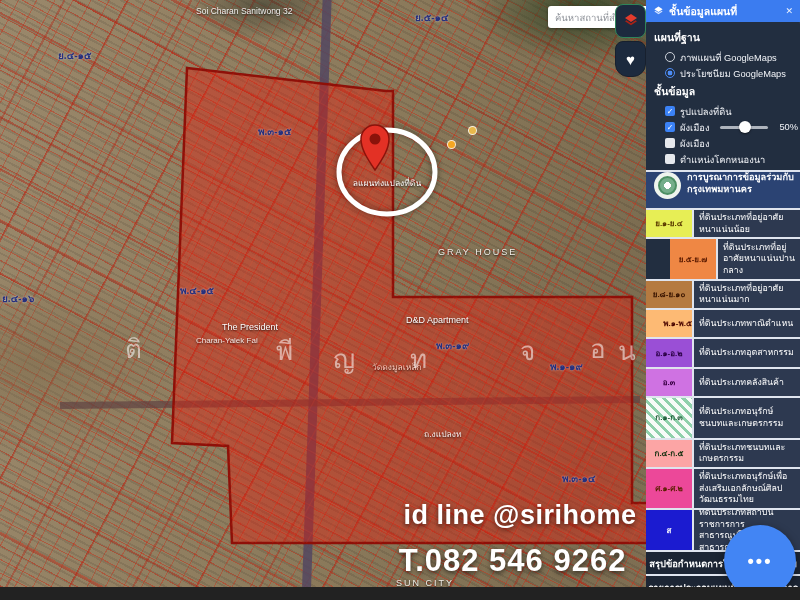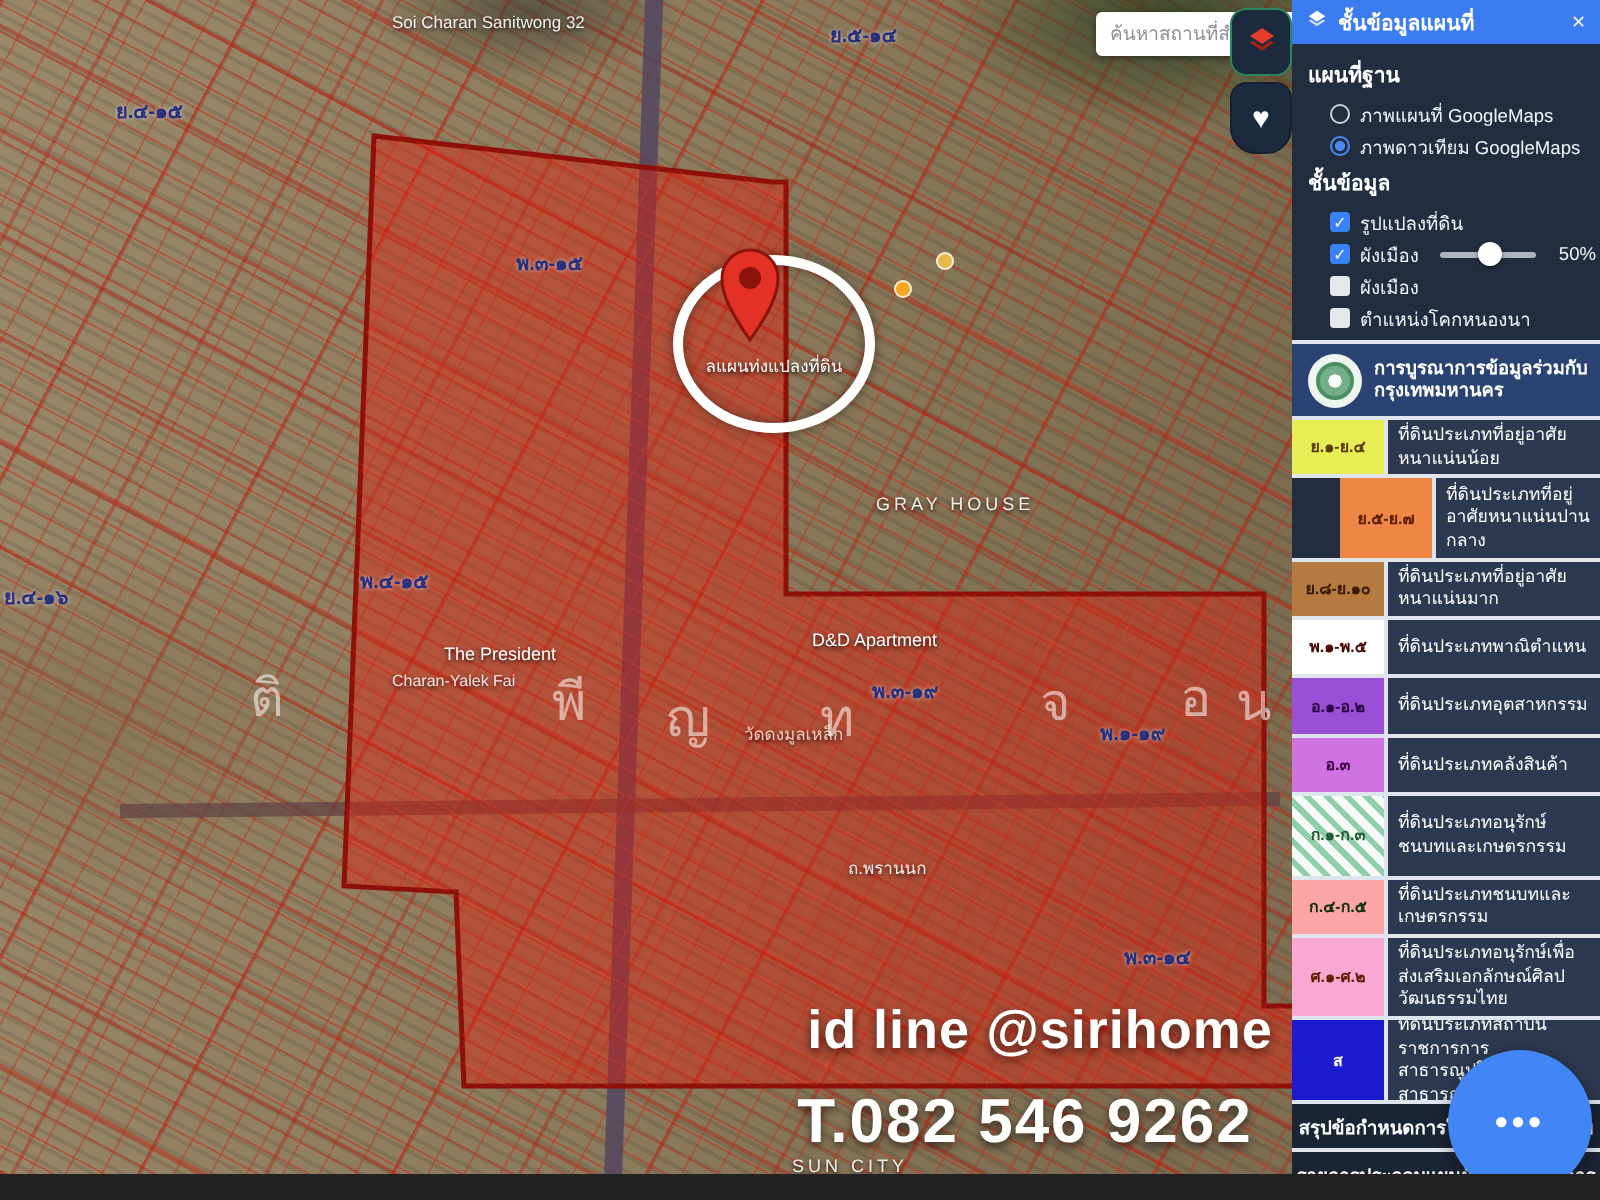--- a/index.html
+++ b/index.html
@@ -75,21 +75,21 @@
   .cb{width:10px;height:10px;border-radius:2px;background:#e6e8ec;flex:0 0 10px;
       display:flex;align-items:center;justify-content:center;font-size:8px;color:#fff;}
   .cb.on{background:#3b82f6;}
   .cb.on::after{content:"✓";}
   .track{position:relative;width:48px;height:3px;background:#aeb4bd;border-radius:2px;
          margin-left:6px;flex:0 0 48px;}
   .knob{position:absolute;left:19px;top:-4.5px;width:12px;height:12px;border-radius:50%;
         background:#fff;box-shadow:0 1px 2px rgba(0,0,0,.5);}
   .pct{margin-left:6px;font-size:9.3px;}
   .banner{flex:0 0 40px;background:#2b4373;border-top:2px solid #dfe4ee;
-          border-bottom:2px solid #dfe4ee;display:flex;align-items:center;gap:6px;
+          border-bottom:2px solid #dfe4ee;display:flex;align-items:flex-start;gap:6px;
           padding:0 4px 0 8px;box-sizing:border-box;}
   .seal{width:27px;height:27px;border-radius:50%;background:#eef4ee;flex:0 0 27px;
         display:flex;align-items:center;justify-content:center;}
   .seal::after{content:"";width:15px;height:15px;border-radius:50%;
         border:2px solid #4c8f63;background:radial-gradient(circle,#fff 0 30%,#74ae8a 32%);}
   .banner-text{font-size:9.2px;font-weight:700;line-height:1.25;}
   .legend{flex:1 1 auto;display:flex;flex-direction:column;overflow:hidden;}
   .lg-row{display:flex;border-bottom:2px solid #dfe4ee;flex:1 1 0;min-height:0;overflow:hidden;}
   .lg-swatch{width:48px;flex:0 0 48px;display:flex;align-items:center;justify-content:center;
              font-size:8px;font-weight:700;border-right:2px solid #dfe4ee;box-sizing:border-box;}
@@ -131,21 +131,21 @@
       </g>
     </svg>
 
     <div id="mapLabels">
         <div class="map-label street" style="left: 196px; top: 6px;">Soi Charan Sanitwong 32</div>
         <div class="map-label place-caps" style="left: 438px; top: 247px;">GRAY HOUSE</div>
         <div class="map-label" style="left: 222px; top: 322px;">The President</div>
         <div class="map-label place-small" style="left: 196px; top: 336px;">Charan-Yalek Fai</div>
         <div class="map-label" style="left: 378px; top: 315px; padding-left: 28px;">D&amp;D Apartment</div>
         <div class="map-label temple" style="left: 372px; top: 360px;">วัดดงมูลเหล็ก</div>
-        <div class="map-label street" style="left: 424px; top: 427px;">ถ.พรานนก</div>
+        <div class="map-label street" style="left: 424px; top: 427px;">ถ.งแปลงท</div>
         <div class="map-label place-caps" style="left: 396px; top: 578px;">SUN CITY</div>
         <div class="zone-label" style="left: 415px; top: 10px;">ย.๕-๑๔</div>
         <div class="zone-label" style="left: 58px; top: 48px;">ย.๔-๑๕</div>
         <div class="zone-label" style="left: 258px; top: 124px;">พ.๓-๑๕</div>
         <div class="zone-label" style="left: 2px; top: 291px;">ย.๔-๑๖</div>
         <div class="zone-label" style="left: 180px; top: 283px;">พ.๔-๑๕</div>
         <div class="zone-label" style="left: 436px; top: 338px;">พ.๓-๑๙</div>
         <div class="zone-label" style="left: 550px; top: 359px;">พ.๑-๑๙</div>
         <div class="zone-label" style="left: 562px; top: 471px;">พ.๓-๑๔</div>
         <div class="wm-letter" style="left: 125px; top: 328px;">ติ</div>
@@ -190,21 +190,21 @@
     </div>
 
     <div class="p-body">
       <div class="p-title">แผนที่ฐาน</div>
       <div class="opt">
         <span class="radio"></span>
         <span>ภาพแผนที่ GoogleMaps</span>
       </div>
       <div class="opt">
         <span class="radio sel"></span>
-        <span>ภาพดาวเทียม GoogleMaps</span>
+        <span>ประโยชนียม GoogleMaps</span>
       </div>
 
       <div class="p-title">ชั้นข้อมูล</div>
       <div class="opt">
         <span class="cb on"></span>
         <span>รูปแปลงที่ดิน</span>
       </div>
       <div class="opt">
         <span class="cb on"></span>
         <span>ผังเมือง</span>
@@ -244,21 +244,21 @@
           </div>
           <div class="lg-label">ที่ดินประเภทที่อยู่อาศัยหนาแน่นปานกลาง</div>
         </div>
         <div class="lg-row" style="flex-grow: 1;">
           <div class="lg-swatch" style="background: rgb(181, 122, 64);">
             <span style="color: rgb(58, 21, 0);">ย.๘-ย.๑๐</span>
           </div>
           <div class="lg-label">ที่ดินประเภทที่อยู่อาศัยหนาแน่นมาก</div>
         </div>
         <div class="lg-row" style="flex-grow: 1;">
-          <div class="lg-swatch" style="background: #ffffff;">
+          <div class="lg-swatch" style="background: #fdba74; justify-content: flex-end;">
             <span style="color: rgb(74, 5, 0);">พ.๑-พ.๕</span>
           </div>
           <div class="lg-label">ที่ดินประเภทพาณิตำแหน</div>
         </div>
         <div class="lg-row" style="flex-grow: 1;">
           <div class="lg-swatch" style="background: rgb(154, 79, 214);">
             <span style="color: rgb(42, 0, 69);">อ.๑-อ.๒</span>
           </div>
           <div class="lg-label">ที่ดินประเภทอุตสาหกรรม</div>
         </div>
@@ -274,21 +274,21 @@
           </div>
           <div class="lg-label">ที่ดินประเภทอนุรักษ์ชนบทและเกษตรกรรม</div>
         </div>
         <div class="lg-row" style="flex-grow: 1;">
           <div class="lg-swatch" style="background: #fca5a5;">
             <span style="color: rgb(12, 45, 10);">ก.๔-ก.๕</span>
           </div>
           <div class="lg-label">ที่ดินประเภทชนบทและเกษตรกรรม</div>
         </div>
         <div class="lg-row" style="flex-grow: 1.45;">
-          <div class="lg-swatch" style="background: #f9a8d4;">
+          <div class="lg-swatch" style="background: #ec4899;">
             <span style="color: rgb(90, 32, 0);">ศ.๑-ศ.๒</span>
           </div>
           <div class="lg-label">ที่ดินประเภทอนุรักษ์เพื่อส่งเสริมเอกลักษณ์ศิลปวัฒนธรรมไทย</div>
         </div>
         <div class="lg-row" style="flex-grow: 1.45;">
           <div class="lg-swatch" style="background: rgb(27, 27, 208);">
             <span style="color: rgb(255, 255, 255);">ส</span>
           </div>
           <div class="lg-label">ที่ดินประเภทสถาบันราชการการสาธารณูปโภคและสาธารณูปการ</div>
         </div>

